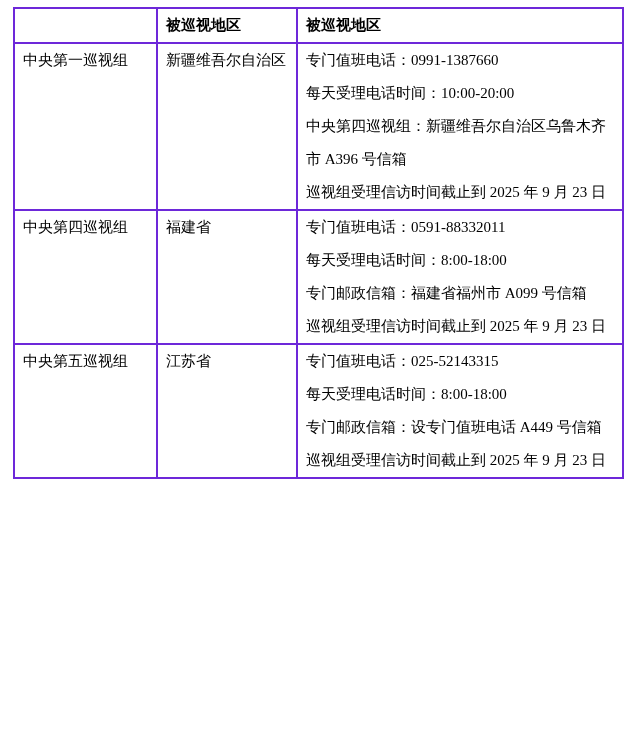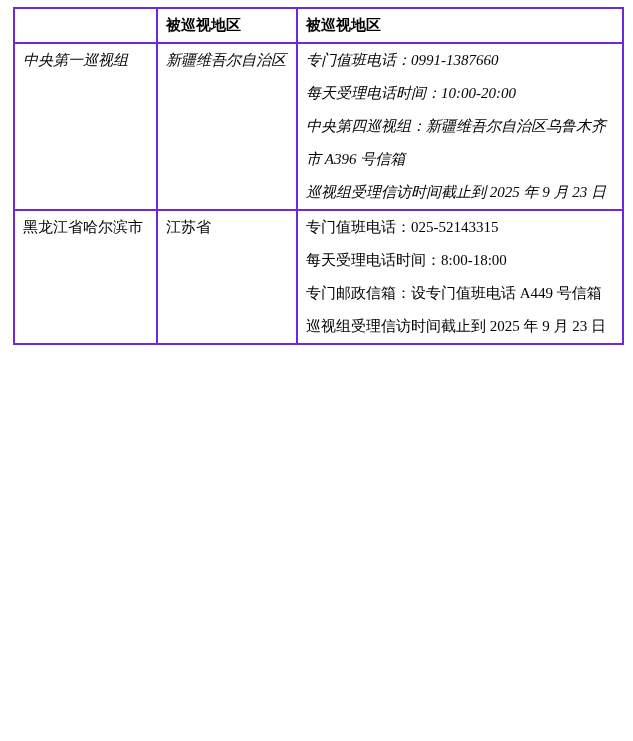--- a/index.html
+++ b/index.html
@@ -37,21 +37,21 @@
   }
   tr.header-row { height: 33px; }
   tr.header-row th {
     font-weight: 700;
     line-height: 33px;
     white-space: nowrap;
   }
   td .cell-line {
     line-height: 33px;
   }
-  tr.row-1 { height: 166px; font-style: italic; }
+  tr.row-1 { height: 166px; }
   tr.row-2 { height: 133px; }
   tr.row-3 { height: 133px; }
   tr.row-4 { height: 133px; }
   tr.row-5 { height: 129px; }
 </style>
 </head>
 <body>
 
 <div class="page">
   <table class="inspection">
@@ -75,23 +75,37 @@
         <td>
             <div class="cell-line">新疆维吾尔自治区</div>
           </td>
         <td>
           <div class="cell-line">专门值班电话：0991-1387660</div>
           <div class="cell-line">每天受理电话时间：10:00-20:00</div>
           <div class="cell-line">中央第四巡视组：新疆维吾尔自治区乌鲁木齐市 A396 号信箱</div>
           <div class="cell-line">巡视组受理信访时间截止到 2025 年 9 月 23 日</div>
         </td>
       </tr>
+      <tr class="row-4">
+        <td>
+            <div class="cell-line">中央第四巡视组</div>
+          </td>
+        <td>
+            <div class="cell-line">福建省</div>
+          </td>
+        <td>
+          <div class="cell-line">专门值班电话：0591-88332011</div>
+          <div class="cell-line">每天受理电话时间：8:00-18:00</div>
+          <div class="cell-line">专门邮政信箱：福建省福州市 A099 号信箱</div>
+          <div class="cell-line">巡视组受理信访时间截止到 2025 年 9 月 23 日</div>
+        </td>
+      </tr>
       <tr class="row-5">
         <td>
-            <div class="cell-line">黑龙江省哈尔滨市</div>
+            <div class="cell-line">中央第五巡视组</div>
           </td>
         <td>
             <div class="cell-line">江苏省</div>
           </td>
         <td>
           <div class="cell-line">专门值班电话：025-52143315</div>
           <div class="cell-line">每天受理电话时间：8:00-18:00</div>
           <div class="cell-line">专门邮政信箱：设专门值班电话 A449 号信箱</div>
           <div class="cell-line">巡视组受理信访时间截止到 2025 年 9 月 23 日</div>
         </td>

